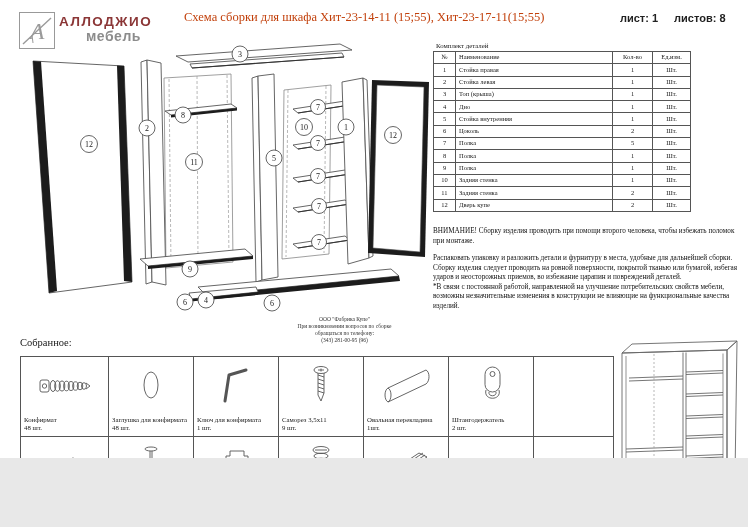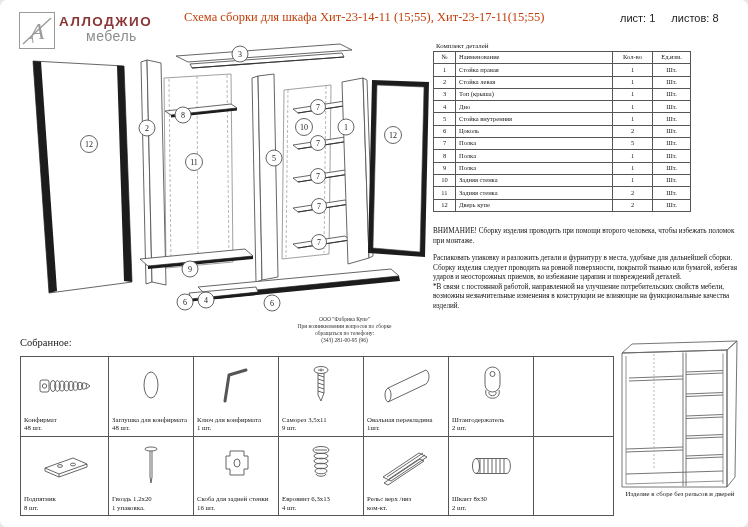--- a/index.html
+++ b/index.html
@@ -1,28 +1,28 @@
 <!DOCTYPE html>
 <html><head>
 <meta charset="utf-8">
 <style>
   html,body{margin:0;padding:0;background:#e8e8e8;}
-  #page{position:relative;width:748px;height:527px;background:#ffffff;overflow:hidden;
-        font-family:"Liberation Serif",serif;color:#1a1a1a;border-radius:7px;}
+  #page{position:relative;width:748px;height:458px;background:#ffffff;overflow:hidden;
+        font-family:"Liberation Serif",serif;color:#1a1a1a;}
   .abs{position:absolute;}
 
   
   #logo-box{left:19px;top:12px;width:34px;height:35px;border:1.5px solid #999;}
   #brand{left:59px;top:14px;font-family:"Liberation Sans",sans-serif;font-weight:bold;
          font-size:13.5px;letter-spacing:1.5px;color:#8b3636;}
-  #brand-sub{left:86px;top:28px;font-family:"Liberation Sans",sans-serif;font-weight:normal;
+  #brand-sub{left:86px;top:28px;font-family:"Liberation Sans",sans-serif;font-weight:bold;
          font-size:14px;letter-spacing:.5px;color:#8c8c8c;}
   #title{left:184px;top:9px;width:372px;font-size:12.5px;line-height:16.5px;color:#c2410c;}
   #sheet-info{left:620px;top:12px;font-family:"Liberation Sans",sans-serif;font-size:11px;color:#222;}
-  #sheet-info span{margin-right:16px;}
+  #sheet-info span{margin-right:16px;font-weight:bold;}
 
   
   #parts-title{left:436px;top:42px;font-size:6.8px;}
   #parts-table{left:433px;top:51px;}
   #parts-table table{border-collapse:collapse;font-size:6.5px;}
   #parts-table td,#parts-table th{border:1px solid #555;padding:0 3px;height:11.3px;
         line-height:1;font-weight:normal;text-align:center;}
   #parts-table .c-name{width:150px;text-align:left;}
   #parts-table .c-num{width:15px;}
   #parts-table .c-qty{width:33px;}

